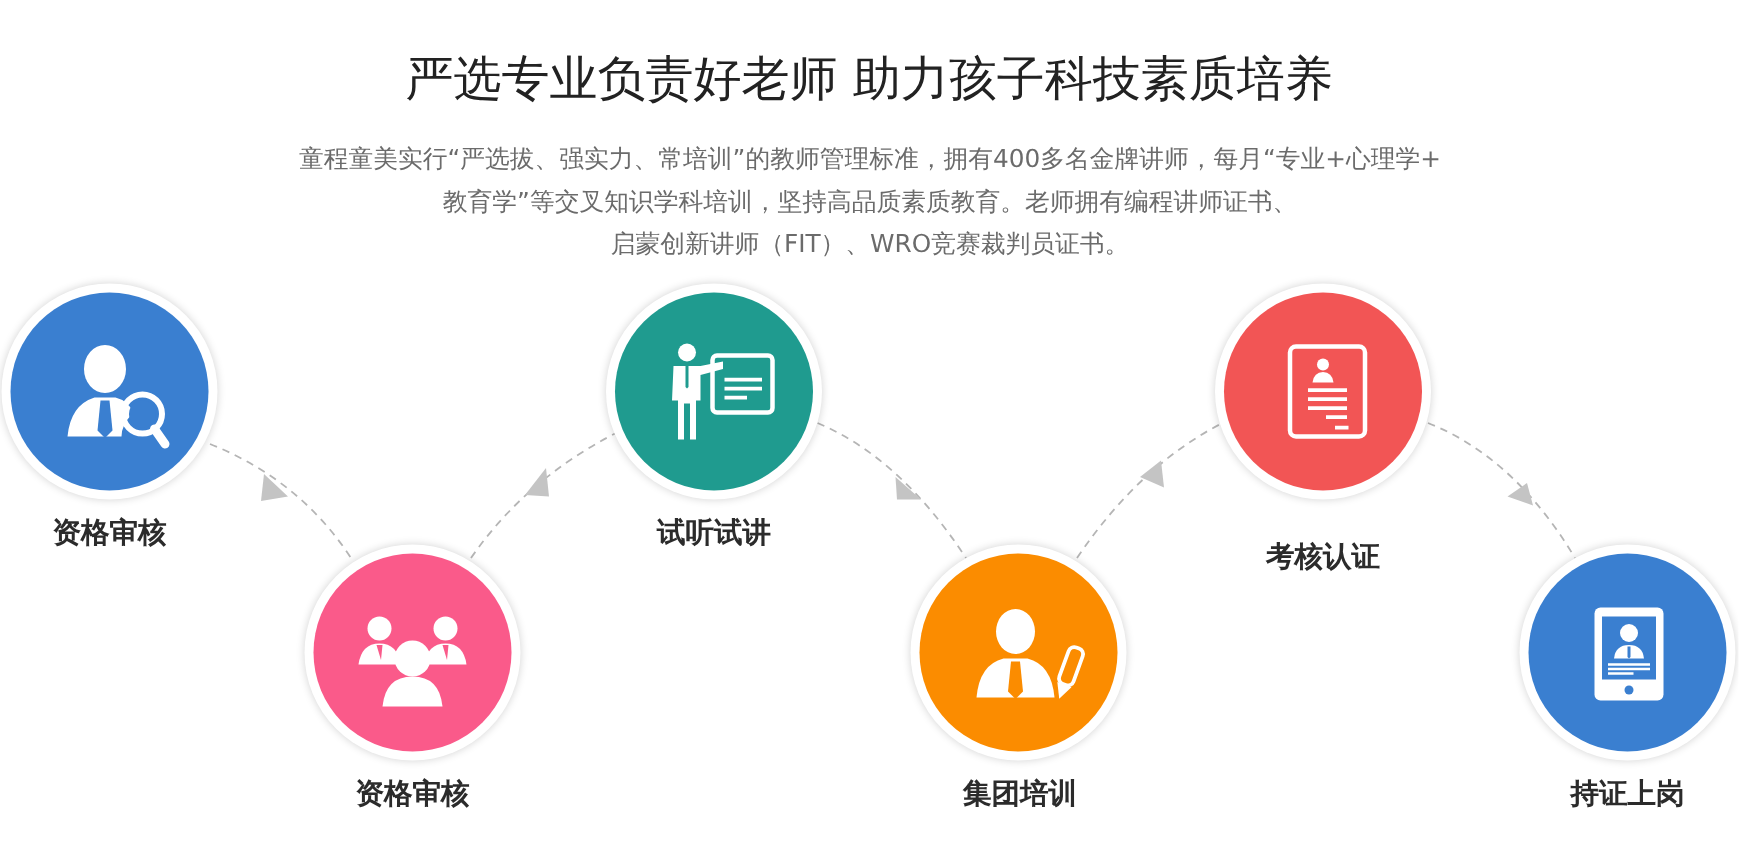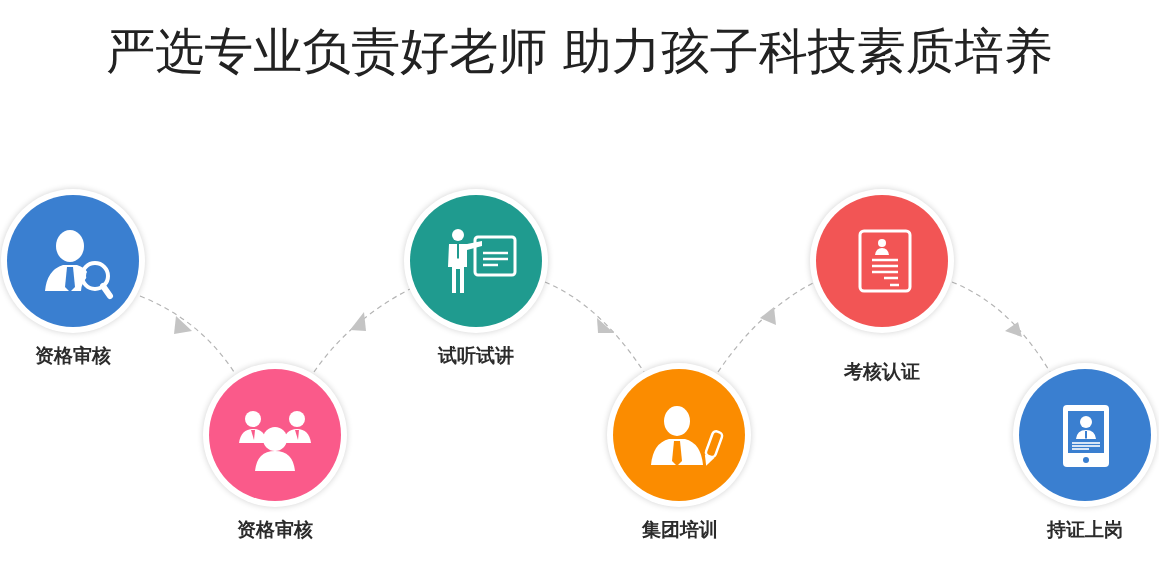--- a/index.html
+++ b/index.html
@@ -1,37 +1,40 @@
 <!DOCTYPE html>
 <html><head>
 <meta charset="utf-8">
 <style>
   html, body { margin:0; padding:0; background:#ffffff; }
   body { width:1159px; height:565px; position:relative; overflow:hidden;
          font-family:"DejaVu Sans","Liberation Sans",sans-serif; }
   .title { position:absolute; left:0; top:24px; width:1159px; text-align:center;
-           font-size:49px; color:#222; letter-spacing:0px; font-weight:normal; line-height:56px; }
+           font-size:32px; color:#222; letter-spacing:0px; font-weight:normal; line-height:56px; }
   .desc { position:absolute; left:140px; top:92px; width:880px; text-align:center;
           font-size:16.5px; color:#6b6b6b; line-height:28.5px; }
   .desc div { white-space:nowrap; }
   svg.lines { position:absolute; left:0; top:0; }
   .step { position:absolute; width:144px; height:144px; }
   .ring { position:absolute; left:0; top:0; width:144px; height:144px; border-radius:50%;
           background:#fff; box-shadow:0 0 6px rgba(0,0,0,0.18); }
   .disc { position:absolute; left:6px; top:6px; width:132px; height:132px; border-radius:50%; }
   .disc svg { position:absolute; left:0; top:0; }
   .label { position:absolute; width:200px; text-align:center; font-size:19px; font-weight:bold;
            color:#2b2b2b; line-height:26px; }
 </style>
 </head>
 <body>
 
 <div class="title">严选专业负责好老师 助力孩子科技素质培养</div>
 
 <div class="desc">
+  <div>童程童美实行“严选拔、强实力、常培训”的教师管理标准，拥有400多名金牌讲师，每月“专业+心理学+</div>
+  <div>教育学”等交叉知识学科培训，坚持高品质素质教育。老师拥有编程讲师证书、</div>
+  <div>启蒙创新讲师（FIT）、WRO竞赛裁判员证书。</div>
 </div>
 
 <svg class="lines" width="1159" height="565">
   <g fill="none" stroke="#b5b5b5" stroke-width="1.2" stroke-dasharray="5,4">
     <path d="M140,296 Q200,320 234,372"></path>
     <path d="M314,372 Q350,320 410,289"></path>
     <path d="M545,282 Q600,305 644,372"></path>
     <path d="M718,372 Q760,310 815,282"></path>
     <path d="M952,282 Q1010,305 1050,372"></path>
   </g>

